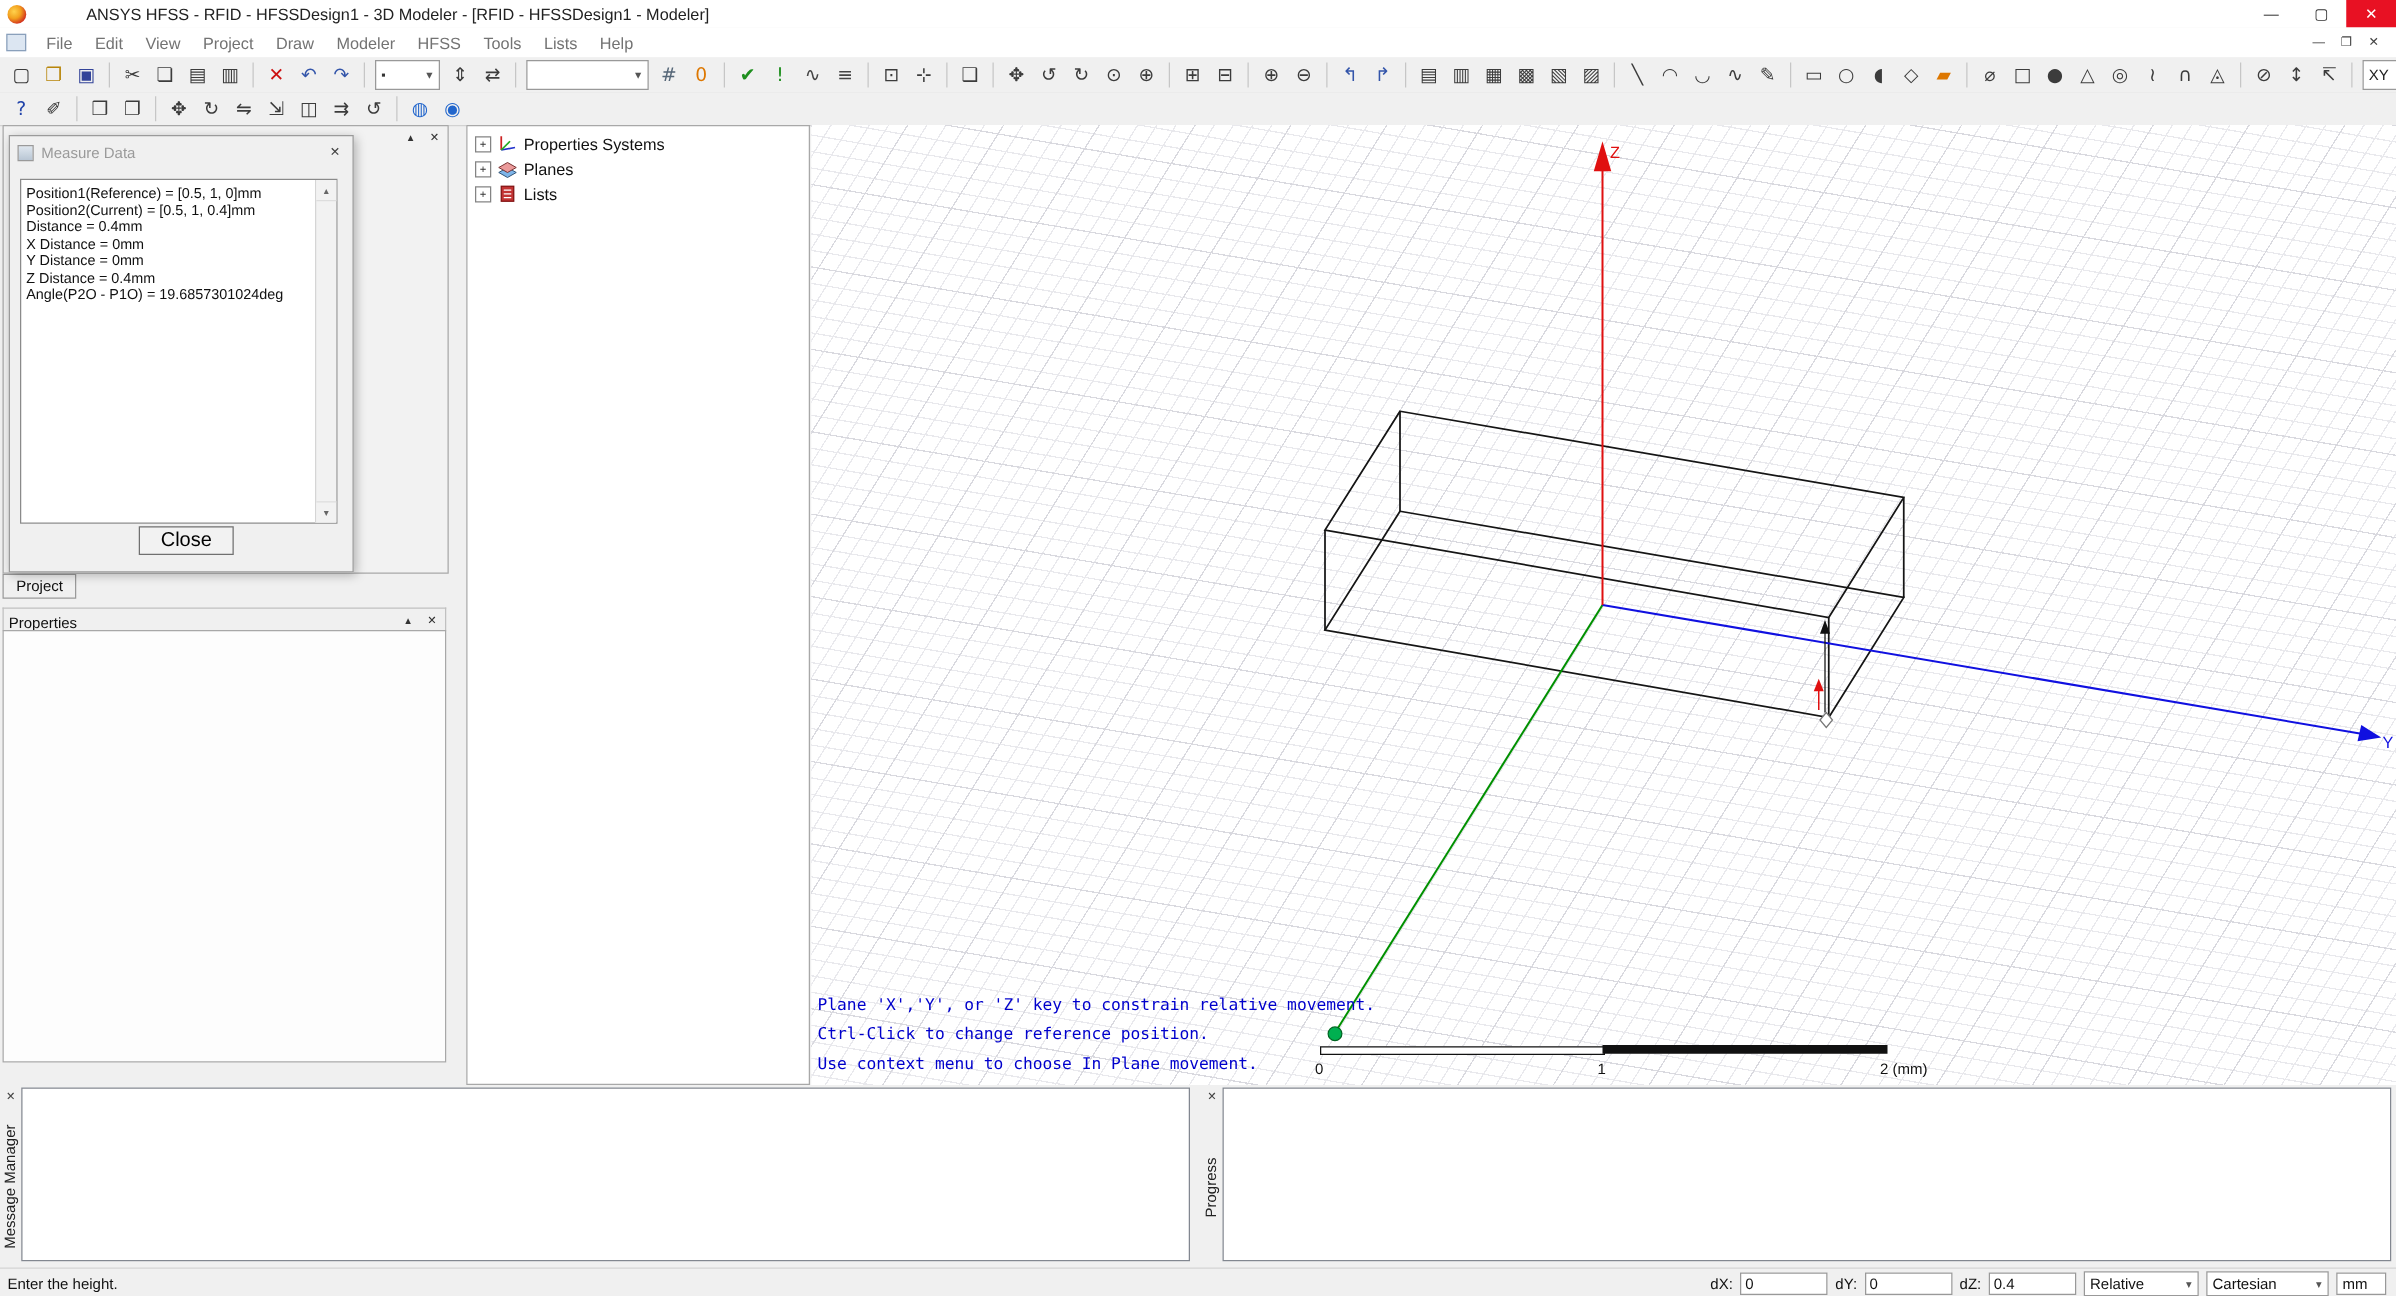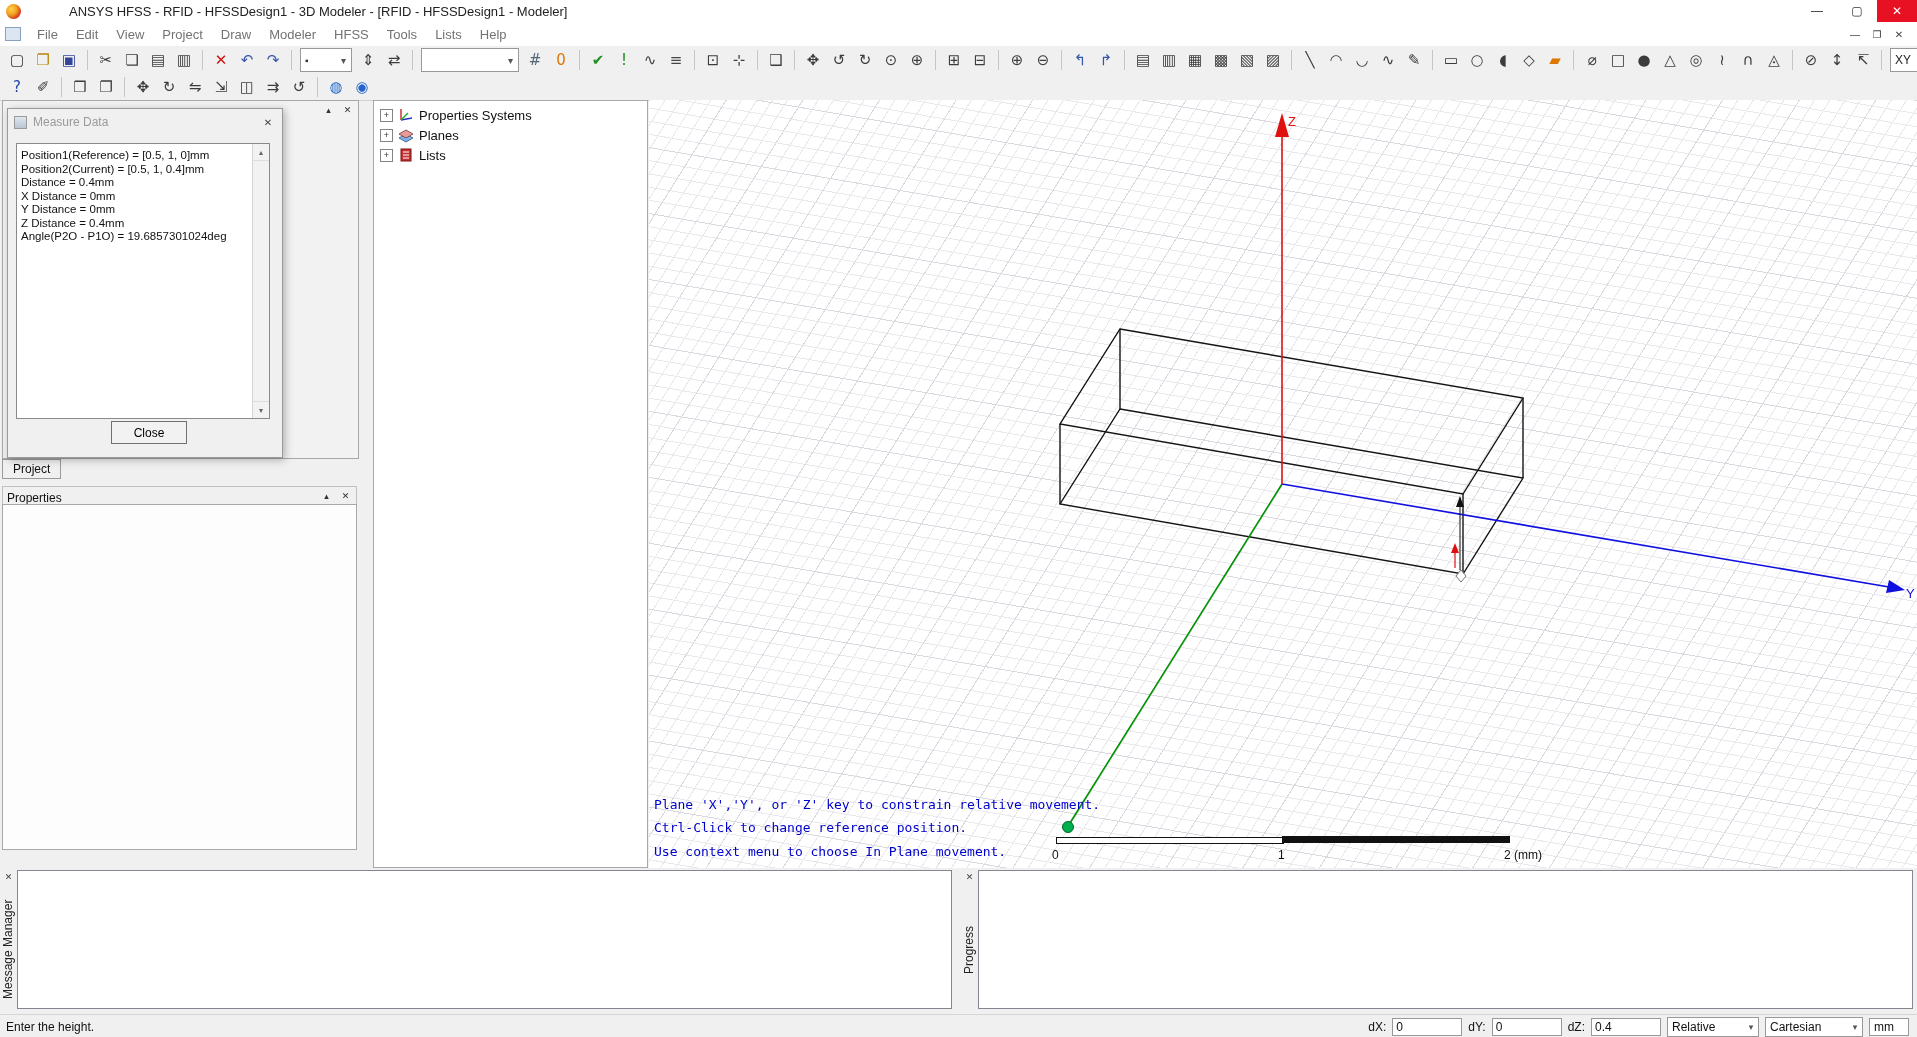--- a/index.html
+++ b/index.html
@@ -74,21 +74,21 @@
   .mdlg-title{height:26px;display:flex;align-items:center;padding:0 6px;gap:6px;}
   .mdlg-icon{width:11px;height:11px;border:1px solid #9a9a9a;background:linear-gradient(#dfe7ef,#b9c6d4);}
   .mdlg-text{font-size:12px;color:#9a9a9a;}
   .mdlg-close{margin-left:auto;width:16px;height:15px;display:flex;align-items:center;justify-content:center;font-size:10px;color:#444;}
   .mdlg-list{position:absolute;left:8px;right:12px;top:34px;height:274px;border:1px solid #8a8a8a;background:#fff;}
   .mlines{position:absolute;left:0;top:0;right:16px;bottom:0;padding:5px 2px 0 4px;font-size:11.5px;line-height:13.5px;white-space:nowrap;overflow:hidden;}
   .mscroll{position:absolute;top:0;right:0;bottom:0;width:16px;background:#f2f2f2;border-left:1px solid #d5d5d5;}
   .sarr{position:absolute;left:0;width:16px;height:16px;display:flex;align-items:center;justify-content:center;font-size:8px;color:#666;background:#f2f2f2;}
   .sarr.top{top:0;border-bottom:1px solid #ddd;}
   .sarr.bottom{bottom:0;border-top:1px solid #ddd;}
-  .mdlg-btn{position:absolute;left:103px;bottom:13px;width:76px;height:23px;background:#f2f2f2;border:1px solid #707070;font-size:12px;font-family:"Liberation Sans",sans-serif;}
+  .mdlg-btn{position:absolute;left:103px;bottom:13px;width:76px;height:23px;background:#f2f2f2;border:1px solid #707070;font-size:16px;font-family:"Liberation Sans",sans-serif;}
 
   
   .dock-panel{position:absolute;top:868px;height:145px;}
   .msg-panel{left:0;width:956px;}
   .prog-panel{left:961px;width:956px;}
   .dock-close{position:absolute;left:2px;top:2px;width:13px;height:13px;font-size:9px;display:flex;align-items:center;justify-content:center;color:#444;}
   .dock-label{position:absolute;left:0;top:18px;bottom:0;width:16px;writing-mode:vertical-rl;transform:rotate(180deg);font-size:12px;color:#222;display:flex;align-items:center;justify-content:center;}
   .dock-body{position:absolute;left:17px;top:2px;right:4px;bottom:4px;background:#fff;border:1px solid #828790;}
 
   

